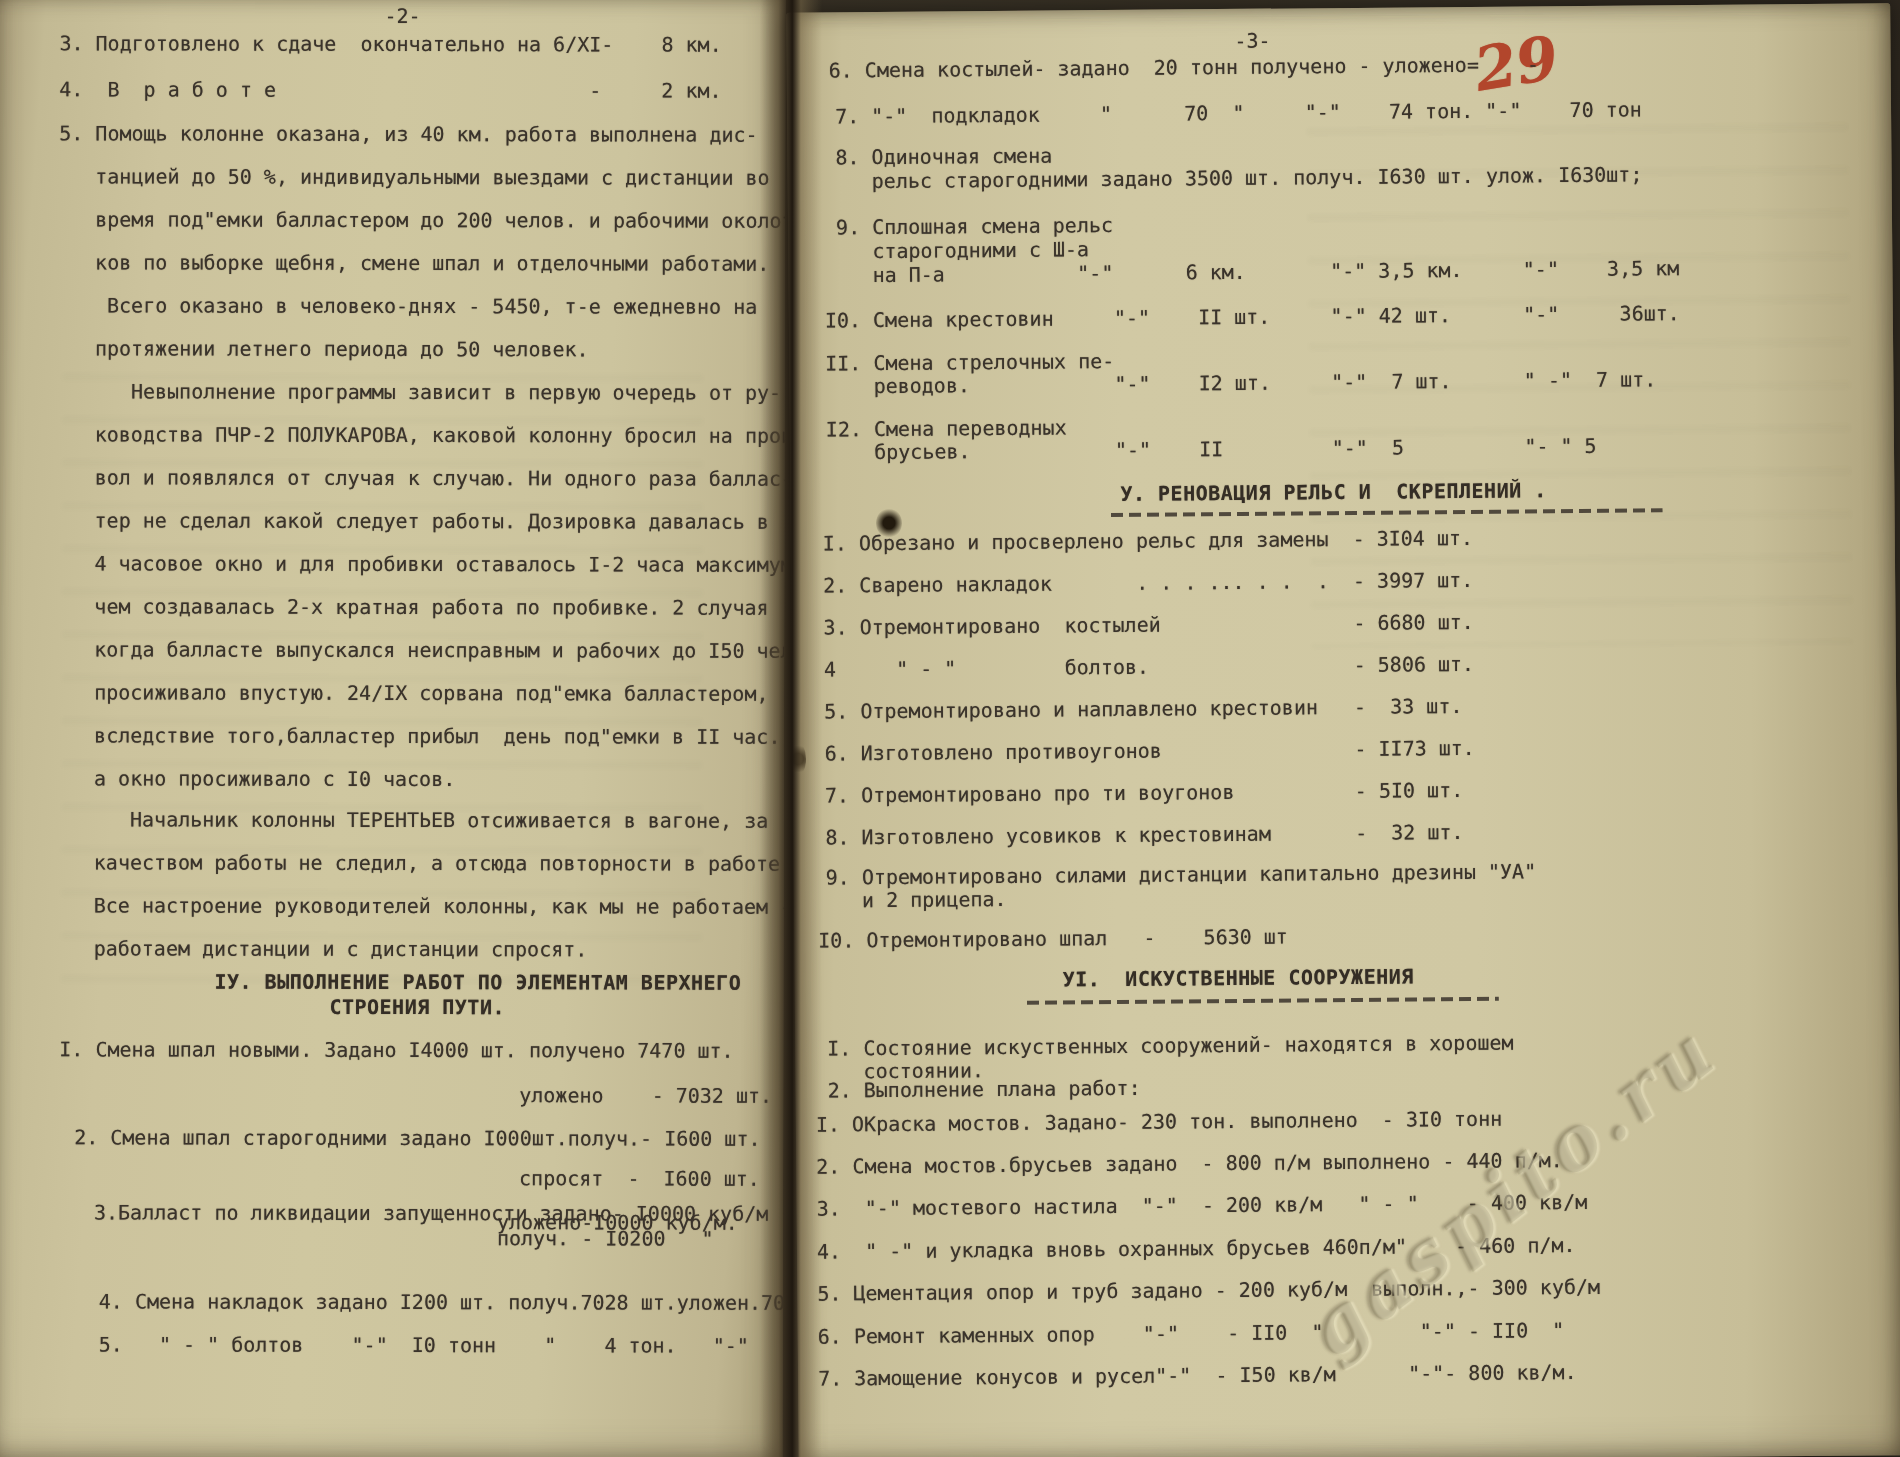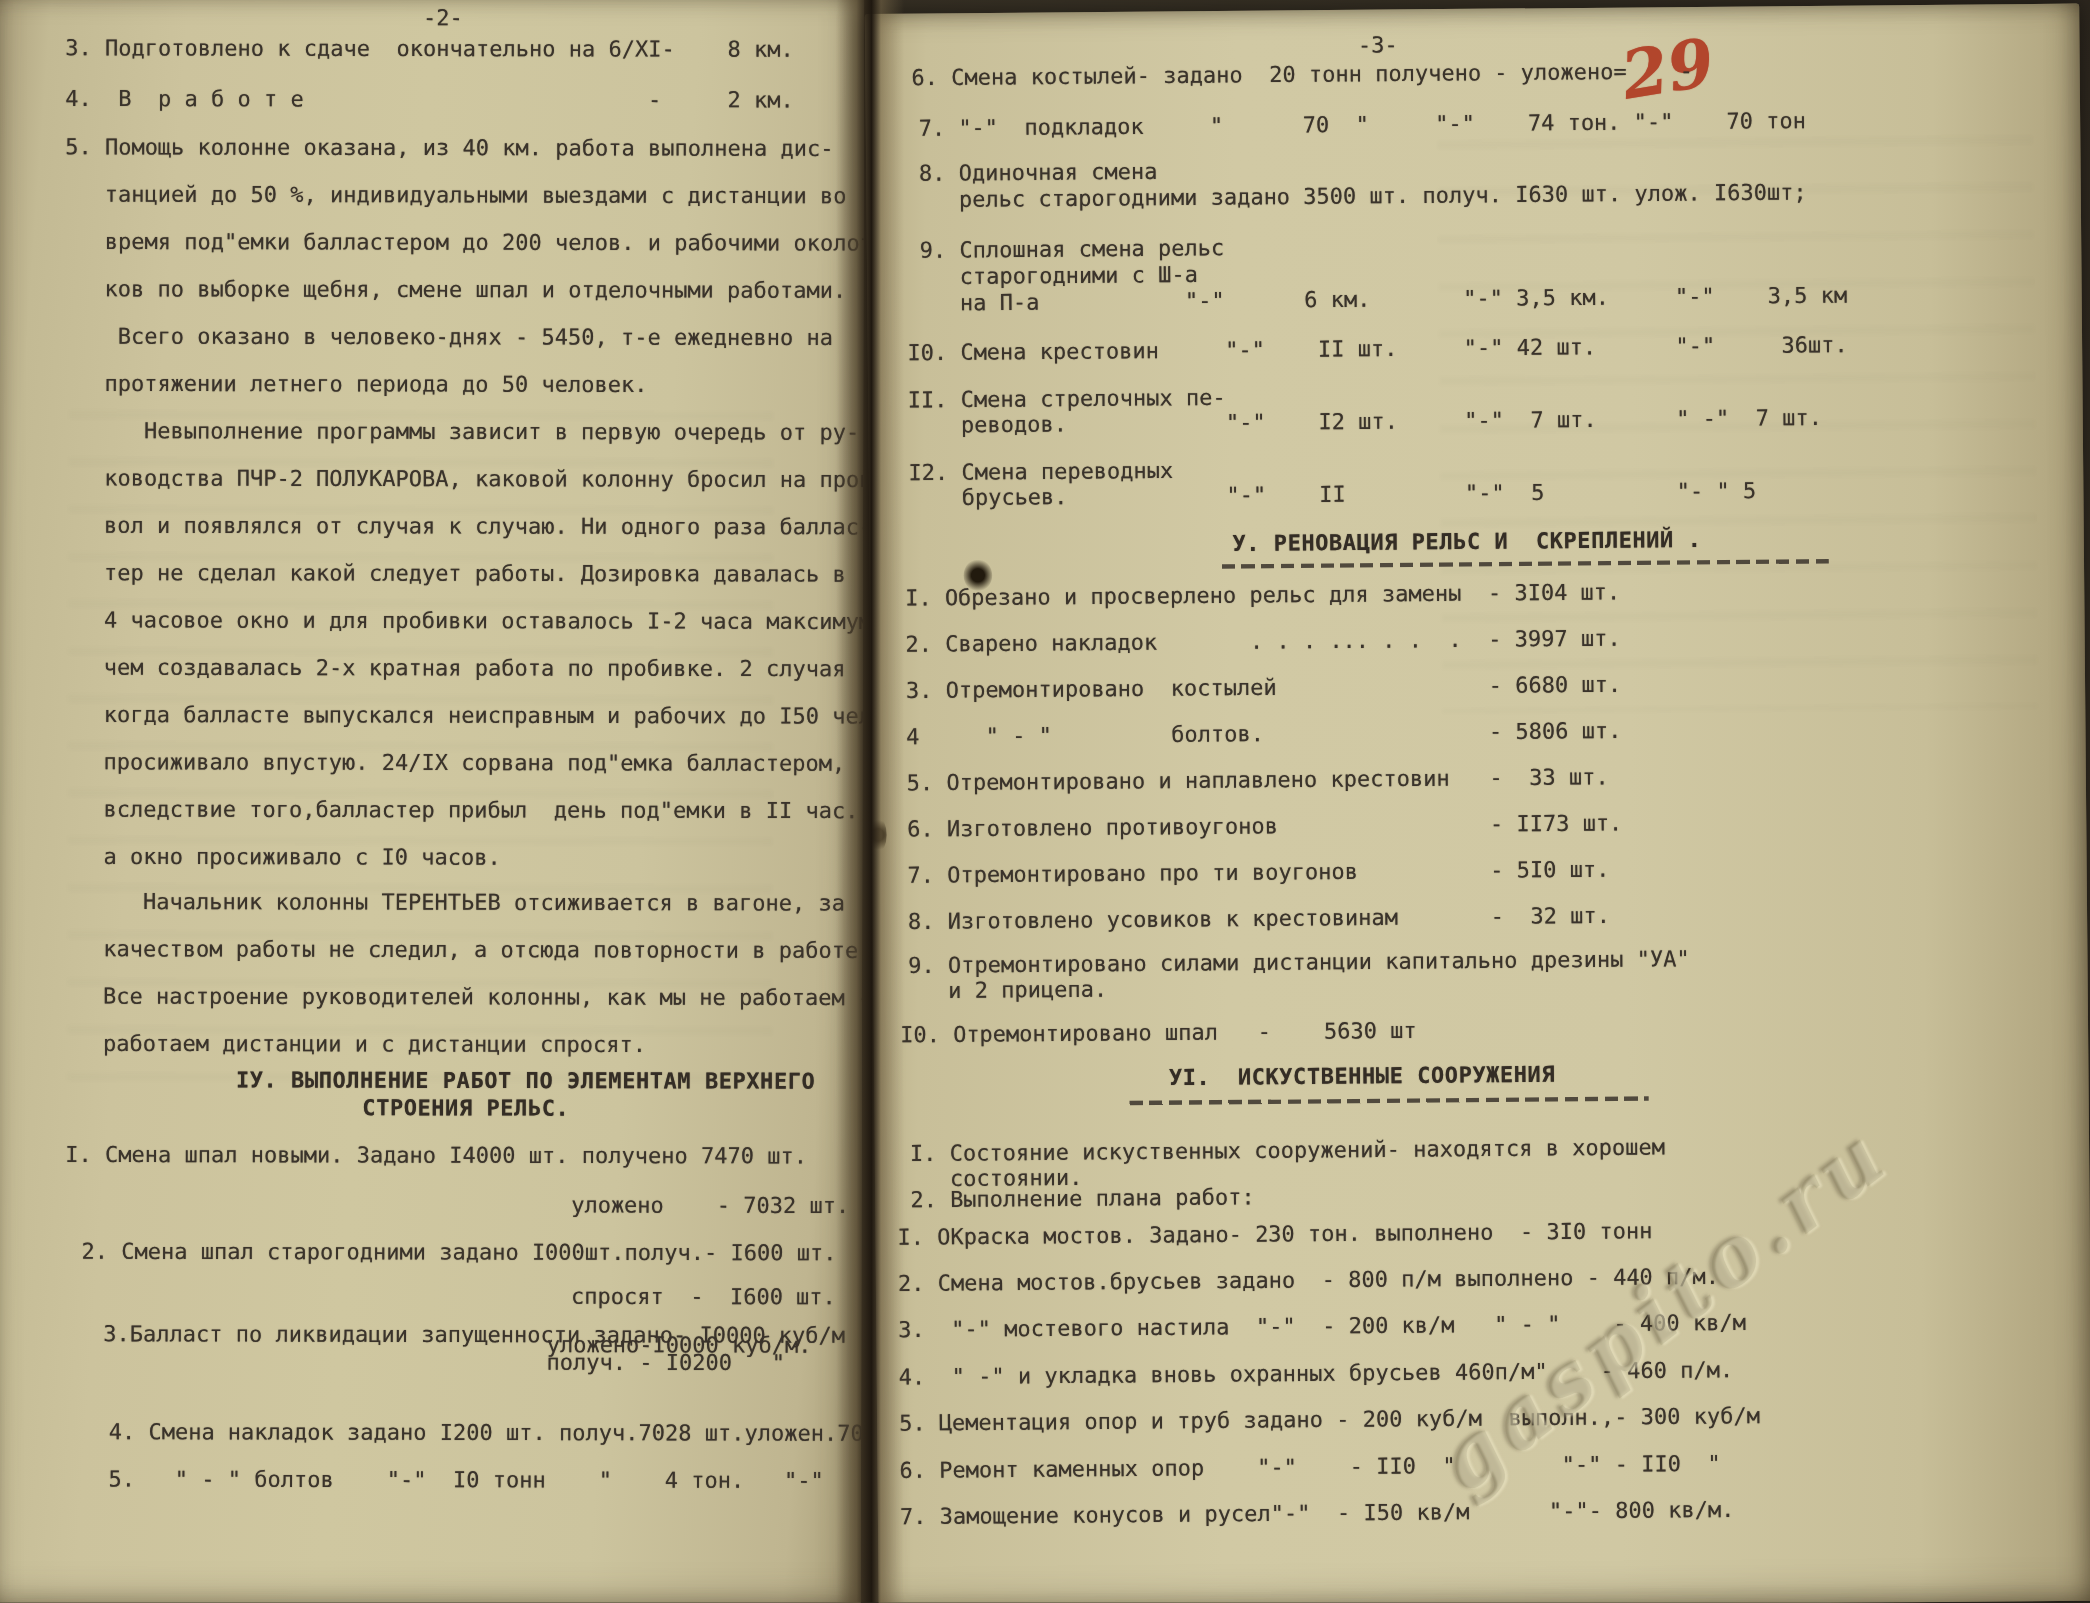--- a/index.html
+++ b/index.html
@@ -67,21 +67,21 @@
     <div class="ln" style="left:66px;top:644px;">   когда балласте выпускался неисправным и рабочих до I50 чел.</div>
     <div class="ln" style="left:66px;top:687px;">   просиживало впустую. 24/IX сорвана под"емка балластером,</div>
     <div class="ln" style="left:66px;top:730px;">   вследствие того,балластер прибыл  день под"емки в II час.,</div>
     <div class="ln" style="left:66px;top:773px;">   а окно просиживало с I0 часов.</div>
     <div class="ln" style="left:66px;top:814px;">      Начальник колонны ТЕРЕНТЬЕВ отсиживается в вагоне, за</div>
     <div class="ln" style="left:66px;top:857px;">   качеством работы не следил, а отсюда повторности в работе.</div>
     <div class="ln" style="left:66px;top:900px;">   Все настроение руководителей колонны, как мы не работаем -</div>
     <div class="ln" style="left:66px;top:943px;">   работаем дистанции и с дистанции спросят.</div>
 
     <div class="ln hd" style="left:223px;top:976px;">IУ. ВЫПОЛНЕНИЕ РАБОТ ПО ЭЛЕМЕНТАМ ВЕРХНЕГО</div>
-    <div class="ln hd" style="left:338px;top:1001px;">СТРОЕНИЯ РЕЛЬС.</div>
+    <div class="ln hd" style="left:338px;top:1001px;">СТРОЕНИЯ ПУТИ.</div>
 
     <div class="ln" style="left:68px;top:1044px;">I. Смена шпал новыми. Задано I4000 шт. получено 7470 шт.</div>
     <div class="ln" style="left:528px;top:1089px;">уложено    - 7032 шт.</div>
     <div class="ln" style="left:83px;top:1132px;">2. Смена шпал старогодними задано I000шт.получ.- I600 шт.</div>
     <div class="ln" style="left:528px;top:1172px;">спросят  -  I600 шт.</div>
     <div class="ln" style="left:103px;top:1207px;">3.Балласт по ликвидации запущенности задано- I0000 куб/м</div>
     <div class="ln" style="left:506px;top:1232px;">получ. - I0200   "</div>
     <div class="ln" style="left:506px;top:1216px;">уложено-I0000 куб/м.</div>
     <div class="ln" style="left:108px;top:1296px;">4. Смена накладок задано I200 шт. получ.7028 шт.уложен.702</div>
     <div class="ln" style="left:108px;top:1339px;">5.   " - " болтов    "-"  I0 тонн    "    4 тон.   "-"    4</div>

